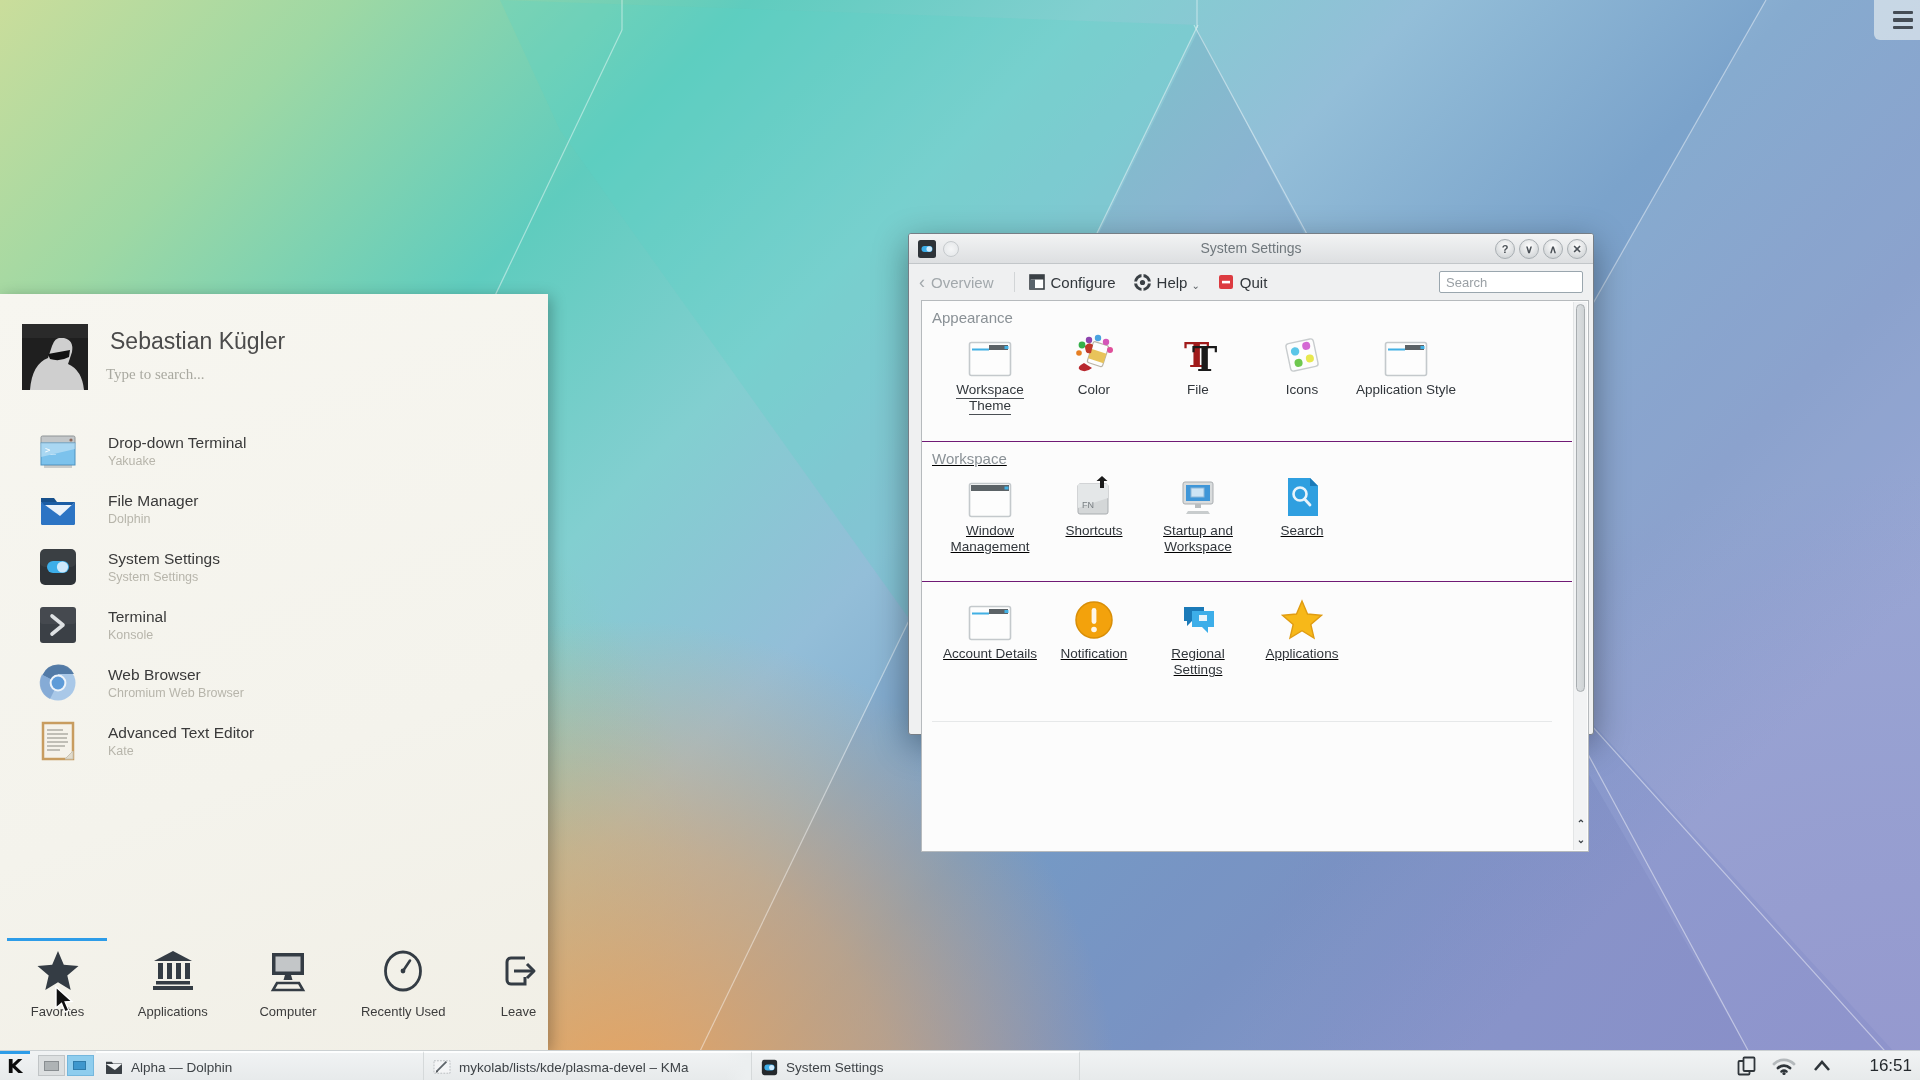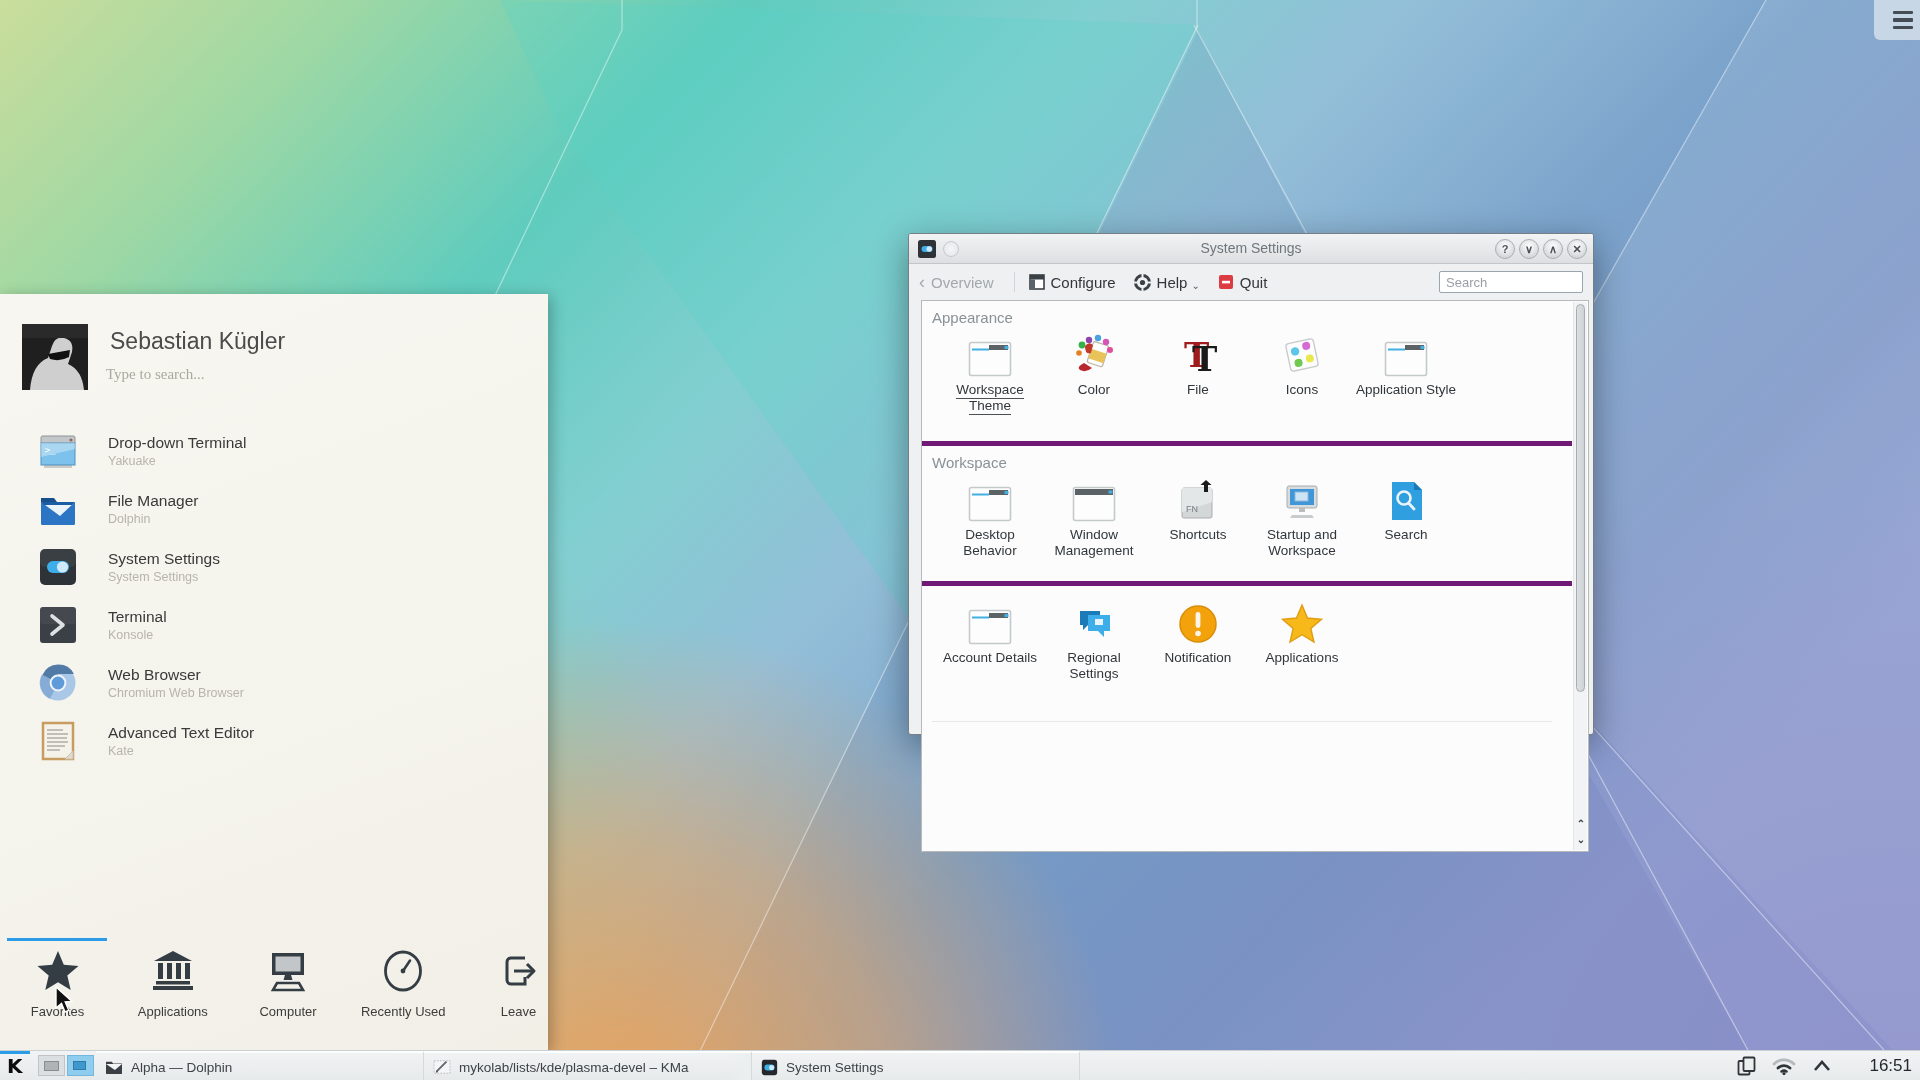--- a/index.html
+++ b/index.html
@@ -63,21 +63,21 @@
   .dd { font-size:10px; color:#5a6065; margin-left:-2px; margin-top:6px;}
   .search-box { position:absolute; right:10px; top:7px; width:144px; height:22px; background:#fff;
                 border:1px solid #9aa6ae; border-radius:2px; font-size:13px; padding:0 6px;
                 color:#31363b; outline:none; font-family:"Liberation Sans",sans-serif; }
   .search-box::placeholder { color:#9aa0a5; opacity:1; }
 
   .frame { position:absolute; left:12px; top:66px; width:668px; height:552px;
            background:#fcfcfc; border:1px solid #b6babd; }
   .content { position:absolute; left:0; top:0; right:16px; bottom:0; overflow:hidden; }
   .section { height:140px; padding:8px 0 0 10px; }
-  .section + .section { border-top:5px solid #701a75; }
+  .section + .section { border-top:1px solid #701a75;text-decoration:underline; }
   .sec-title { font-size:15px; color:#8a9196; }
   .kcm-row { display:flex; margin-left:6px; margin-top:7px; }
   .kcm-item { width:104px; text-align:center; cursor:default; }
   .kcm-ic { height:46px; display:flex; align-items:flex-end; justify-content:center; padding-bottom:2px; }
   .kcm-label { font-size:13.5px; color:#31363b; line-height:1.22; margin-top:3px; }
   .kcm-item.selected .kcm-label span { border-bottom:1px solid #4a4f54; padding-bottom:1px; }
   .bottom-sep { position:absolute; left:10px; right:20px; top:420px; border-top:1px solid #e6e8e9; }
 
   .scrollbar { position:absolute; right:1px; top:1px; width:14px; bottom:1px; background:#f2f3f4; border-left:1px solid #e3e5e6;}
   .scroll-thumb { position:absolute; left:2px; right:2px; top:2px; height:388px;
@@ -473,31 +473,20 @@
           </div>
         </div>
 
         <div class="section">
           <div class="sec-title">Workspace</div>
           <div class="kcm-row">
             <div class="kcm-item">
               <div class="kcm-ic">
                 <svg width="44" height="36" viewBox="0 0 44 36">
                     <rect x="1.5" y="1.5" width="41" height="33" rx="2" fill="#fdfdfd" stroke="#c4c9cc" stroke-width="1.6"></rect>
-                    <rect x="4" y="7.5" width="17" height="2" fill="#41b0e4"></rect>
-                    <rect x="21" y="4" width="19" height="5" fill="#5c6367"></rect>
-                    <rect x="36.5" y="5" width="4" height="3" fill="#41b0e4"></rect>
-                  </svg>
-              </div>
-              <div class="kcm-label"><span>Desktop Behavior</span></div>
-            </div>
-            <div class="kcm-item">
-              <div class="kcm-ic">
-                <svg width="44" height="36" viewBox="0 0 44 36">
-                    <rect x="1.5" y="1.5" width="41" height="33" rx="2" fill="#fdfdfd" stroke="#c4c9cc" stroke-width="1.6"></rect>
                     <rect x="3" y="3" width="38" height="6" fill="#5c6367"></rect>
                     <rect x="36.5" y="4.5" width="4" height="3" fill="#41b0e4"></rect>
                   </svg>
               </div>
               <div class="kcm-label"><span>Window Management</span></div>
             </div>
             <div class="kcm-item">
               <div class="kcm-ic">
                 <svg width="44" height="44" viewBox="0 0 44 44">
                   <rect x="6" y="10" width="30" height="30" rx="2" fill="#d4d7d8" stroke="#a9adb0" stroke-width="1"></rect>
@@ -542,38 +531,38 @@
                     <rect x="1.5" y="1.5" width="41" height="33" rx="2" fill="#fdfdfd" stroke="#c4c9cc" stroke-width="1.6"></rect>
                     <rect x="4" y="7.5" width="17" height="2" fill="#41b0e4"></rect>
                     <rect x="21" y="4" width="19" height="5" fill="#5c6367"></rect>
                     <rect x="36.5" y="5" width="4" height="3" fill="#41b0e4"></rect>
                   </svg>
               </div>
               <div class="kcm-label"><span>Account Details</span></div>
             </div>
             <div class="kcm-item">
               <div class="kcm-ic">
-                <svg width="44" height="40" viewBox="0 0 44 40">
-                  <path d="M8,6 h20 v14 h-12 l-5,5 v-5 h-3 z" fill="#1b7ab8"></path>
-                  <path d="M16,10 h22 v16 h-6 v6 l-6,-6 h-10 z" fill="#3daee9"></path>
-                  <rect x="23" y="14" width="8" height="6" fill="#e8f4fb"></rect>
-                </svg>
-              </div>
-              <div class="kcm-label"><span>Regional Settings</span></div>
-            </div>
-            <div class="kcm-item">
-              <div class="kcm-ic">
                 <svg width="42" height="42" viewBox="0 0 42 42">
                   <circle cx="21" cy="21" r="18" fill="#f3a20c"></circle>
                   <circle cx="21" cy="21" r="18" fill="none" stroke="#d88e07" stroke-width="1.5"></circle>
                   <rect x="18.6" y="9" width="4.8" height="16" rx="2.4" fill="#fdf6e8"></rect>
                   <circle cx="21" cy="30.5" r="2.8" fill="#fdf6e8"></circle>
                 </svg>
               </div>
               <div class="kcm-label"><span>Notification</span></div>
+            </div>
+            <div class="kcm-item">
+              <div class="kcm-ic">
+                <svg width="44" height="40" viewBox="0 0 44 40">
+                  <path d="M8,6 h20 v14 h-12 l-5,5 v-5 h-3 z" fill="#1b7ab8"></path>
+                  <path d="M16,10 h22 v16 h-6 v6 l-6,-6 h-10 z" fill="#3daee9"></path>
+                  <rect x="23" y="14" width="8" height="6" fill="#e8f4fb"></rect>
+                </svg>
+              </div>
+              <div class="kcm-label"><span>Regional Settings</span></div>
             </div>
             <div class="kcm-item">
               <div class="kcm-ic">
                 <svg width="44" height="42" viewBox="0 0 44 42">
                   <path d="M22,2 L27.5,15 L41.5,16.2 L30.8,25.4 L34,39 L22,31.7 L10,39 L13.2,25.4 L2.5,16.2 L16.5,15 Z" fill="#f7b819" stroke="#e09c12" stroke-width="1.4"></path>
                 </svg>
               </div>
               <div class="kcm-label"><span>Applications</span></div>
             </div>
           </div>

